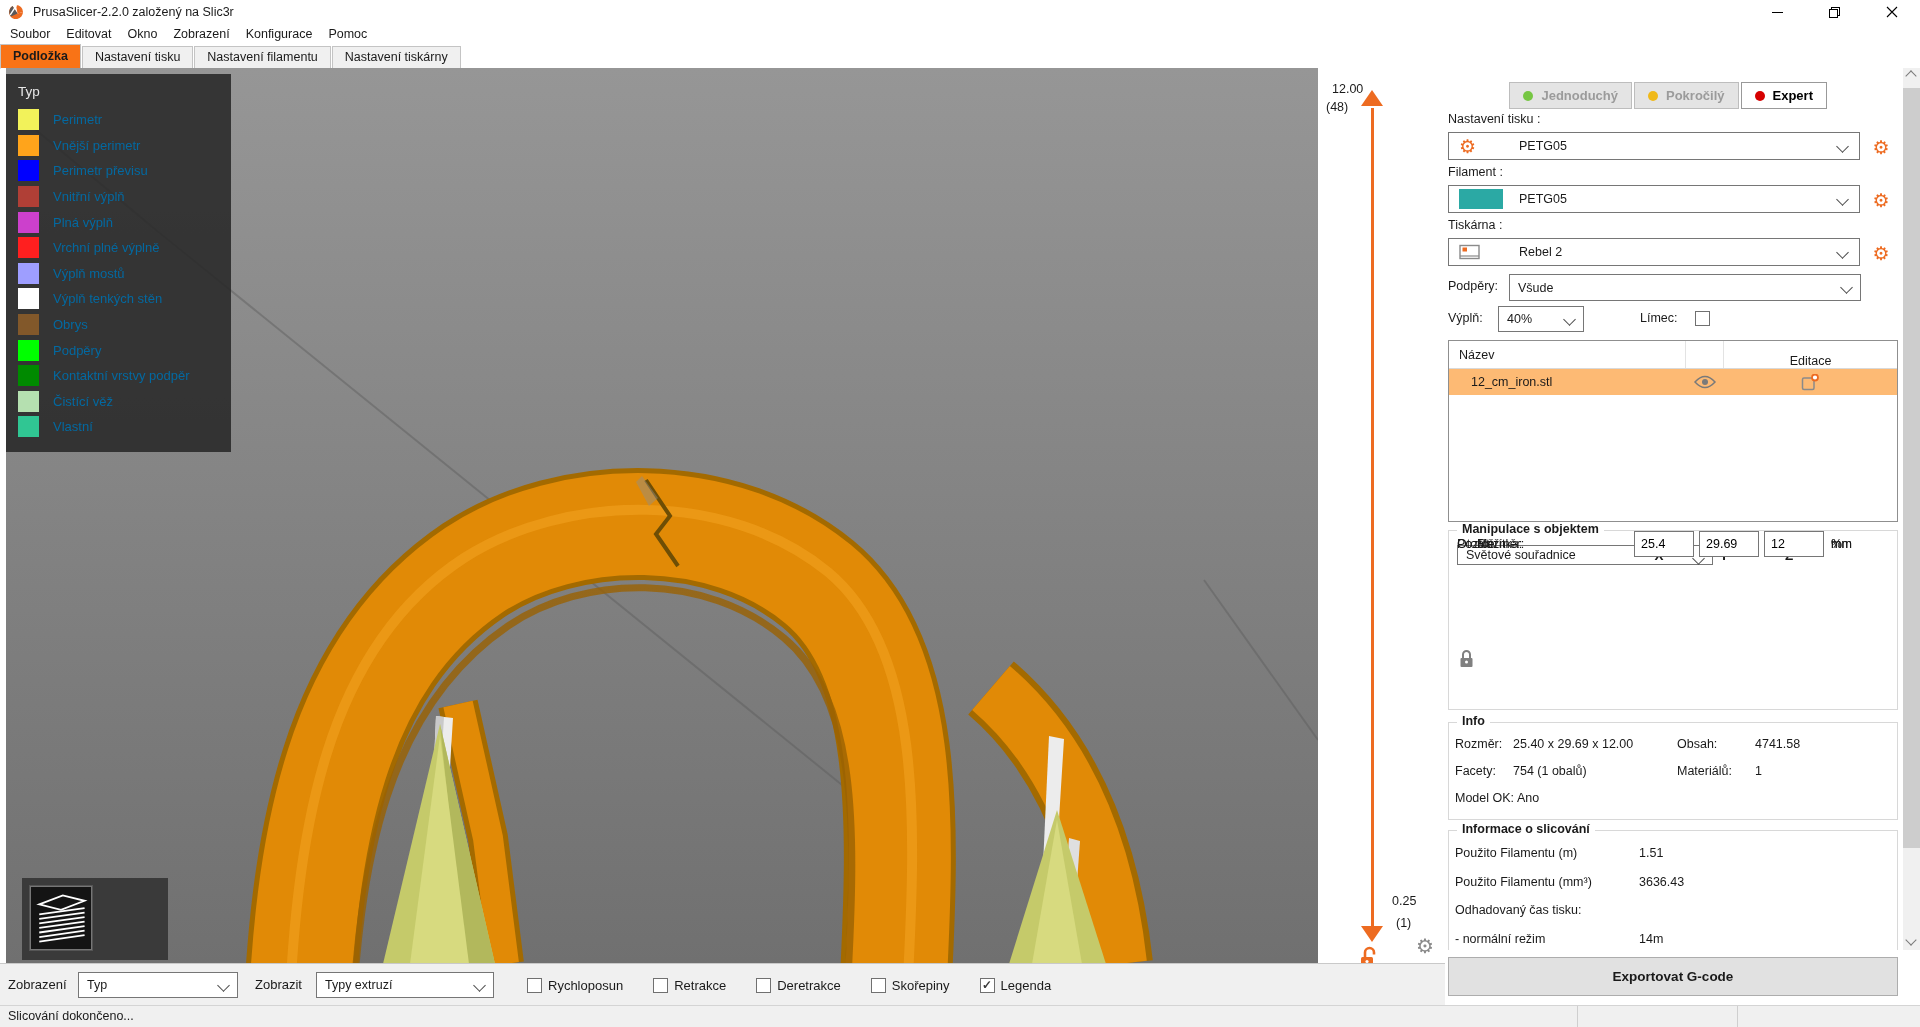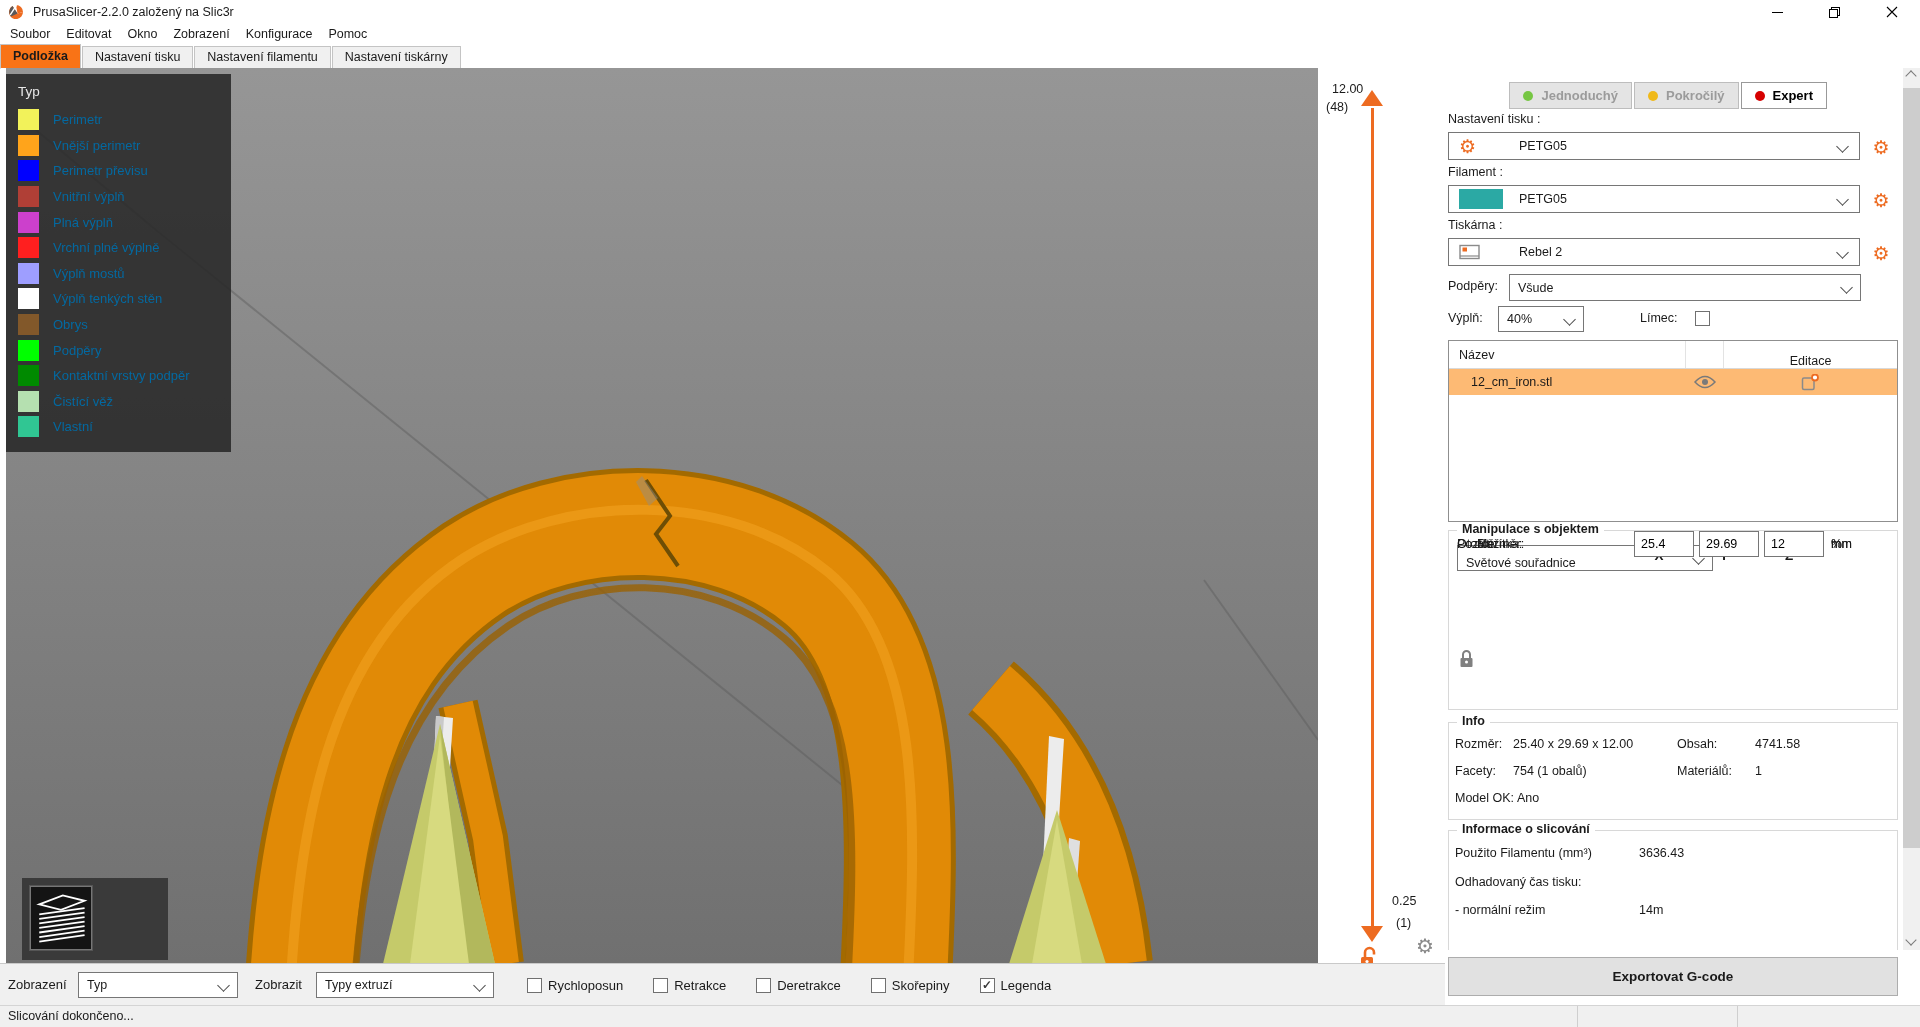--- a/index.html
+++ b/index.html
@@ -65,21 +65,21 @@
   .ol-col-eye{width:37px;border-right:1px solid #e3e3e3;height:100%;}
   .ol-col-edit{flex:1;text-align:center;}
   .ol-row{display:flex;height:26px;align-items:center;background:#fdba74;}
   .ol-row .name{width:237px;padding-left:22px;box-sizing:border-box;}
   .ol-row .eye{width:37px;display:flex;justify-content:center;}
   .ol-row .edit{flex:1;display:flex;justify-content:center;}
   
   .group{position:absolute;left:3px;width:450px;border:1px solid #d8d8d8;box-sizing:border-box;}
   .gtitle{position:absolute;top:-9px;left:8px;background:#fff;padding:0 5px;font-weight:700;font-size:12.5px;white-space:nowrap;}
   .manip{top:462px;height:180px;}
-  .manip-sel{left:8px;top:14px;width:256px;height:26px;align-items:flex-end;}
+  .manip-sel{left:8px;top:14px;width:256px;height:20px;}
   .axes{position:absolute;top:17px;left:180px;display:flex;}
   .axes span{width:60px;margin-right:5px;text-align:center;font-weight:700;font-size:13.5px;}
   .mrow{position:absolute;left:0;height:26px;display:flex;align-items:center;width:100%;}
   .mrow .mlab{position:absolute;left:8px;}
   .mrow.indent .mlab{left:28px;}
   .mrow input{position:absolute;width:60px;height:26px;border:1px solid #767676;box-sizing:border-box;padding:0 0 0 6px;font-family:"Liberation Sans",sans-serif;font-size:12.5px;background:#fff;}
   .mrow .ix{left:185px;} .mrow .iy{left:250px;} .mrow .iz{left:315px;}
   .mrow .unit{position:absolute;left:382px;}
   .mlock{position:absolute;left:10px;top:118px;}
   .info{top:654px;height:98px;}
@@ -473,20 +473,24 @@
       </div>
       <div class="irow" style="top:68px;">
         <span class="ilab1">Model OK:</span>
         <span class="ival1" style="left:68px;">Ano</span>
       </div>
     </div>
 
     <div class="group slicing">
       <div class="gtitle">Informace o slicování</div>
       <div id="slicing-rows">
+    <div class="srow">
+      <span class="slab">Použito Filamentu (m)</span>
+      <span class="sval">1.51</span>
+    </div>
 
     <div class="srow">
       <span class="slab">Použito Filamentu (mm³)</span>
       <span class="sval">3636.43</span>
     </div>
 
     <div class="srow">
       <span class="slab">Odhadovaný čas tisku:</span>
       <span class="sval"></span>
     </div>

